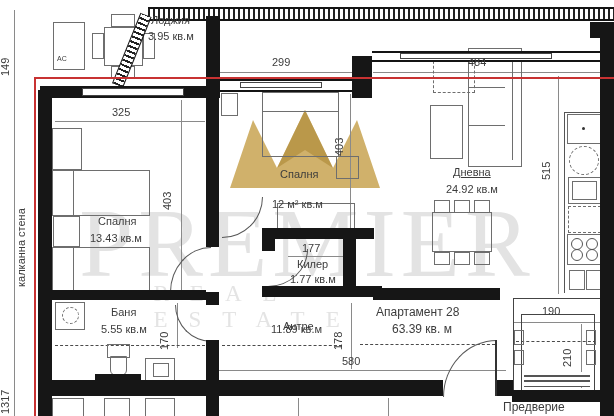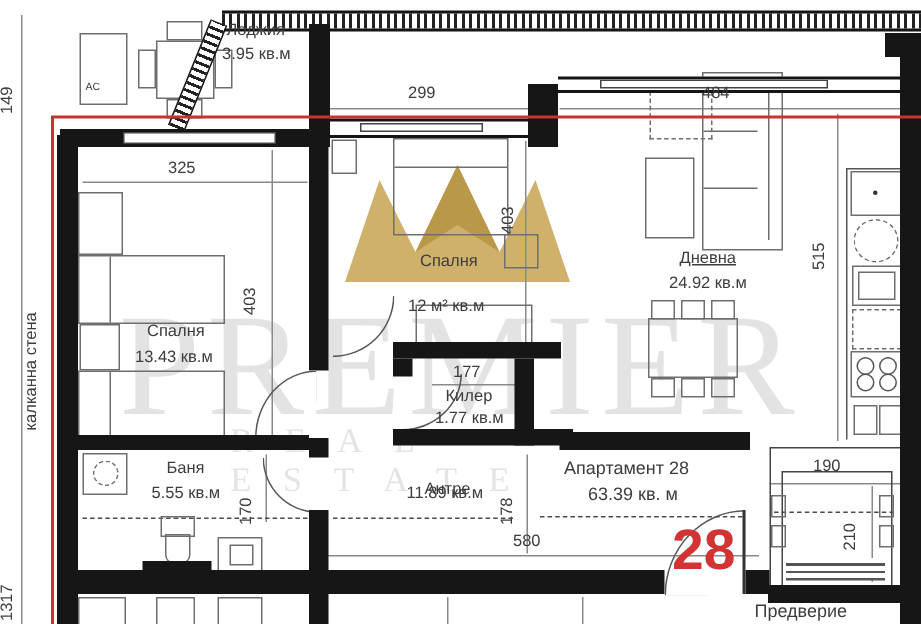--- a/index.html
+++ b/index.html
@@ -65,21 +65,20 @@
   <div class="wall" style="left:512px;top:390px;width:102px;height:12px;"></div>
   <div class="wall" style="left:206px;top:398px;width:13px;height:18px;"></div>
 
   <div class="window" style="left:220px;top:79px;width:132px;height:9px;"></div>
   <div class="winpane" style="left:240px;top:82px;width:80px;height:4px;"></div>
   <div class="window" style="left:372px;top:51px;width:228px;height:7px;"></div>
   <div class="winpane" style="left:400px;top:53px;width:150px;height:4px;"></div>
 
   <div class="red" style="left:36px;top:77px;width:578px;height:2px;"></div>
   <div class="red" style="left:34px;top:77px;width:2px;height:339px;"></div>
-  <div class="abs" style="left:448px;top:346px;font-size:38px;font-weight:bold;color:#d23333;z-index:6;">28</div>
 
   <div class="dimline" style="left:14px;top:10px;width:1px;height:406px;"></div>
   <div class="dimline" style="left:55px;top:121px;width:150px;height:1px;"></div>
   <div class="dimline" style="left:181px;top:100px;width:1px;height:192px;"></div>
   <div class="dimline" style="left:219px;top:72px;width:139px;height:1px;"></div>
   <div class="dimline" style="left:373px;top:72px;width:228px;height:1px;"></div>
   <div class="dimline" style="left:558px;top:76px;width:1px;height:218px;"></div>
   <div class="dimline" style="left:350px;top:94px;width:1px;height:136px;"></div>
   <div class="dimline" style="left:288px;top:256px;width:57px;height:1px;"></div>
   <div class="dimline" style="left:177px;top:303px;width:1px;height:45px;"></div>

